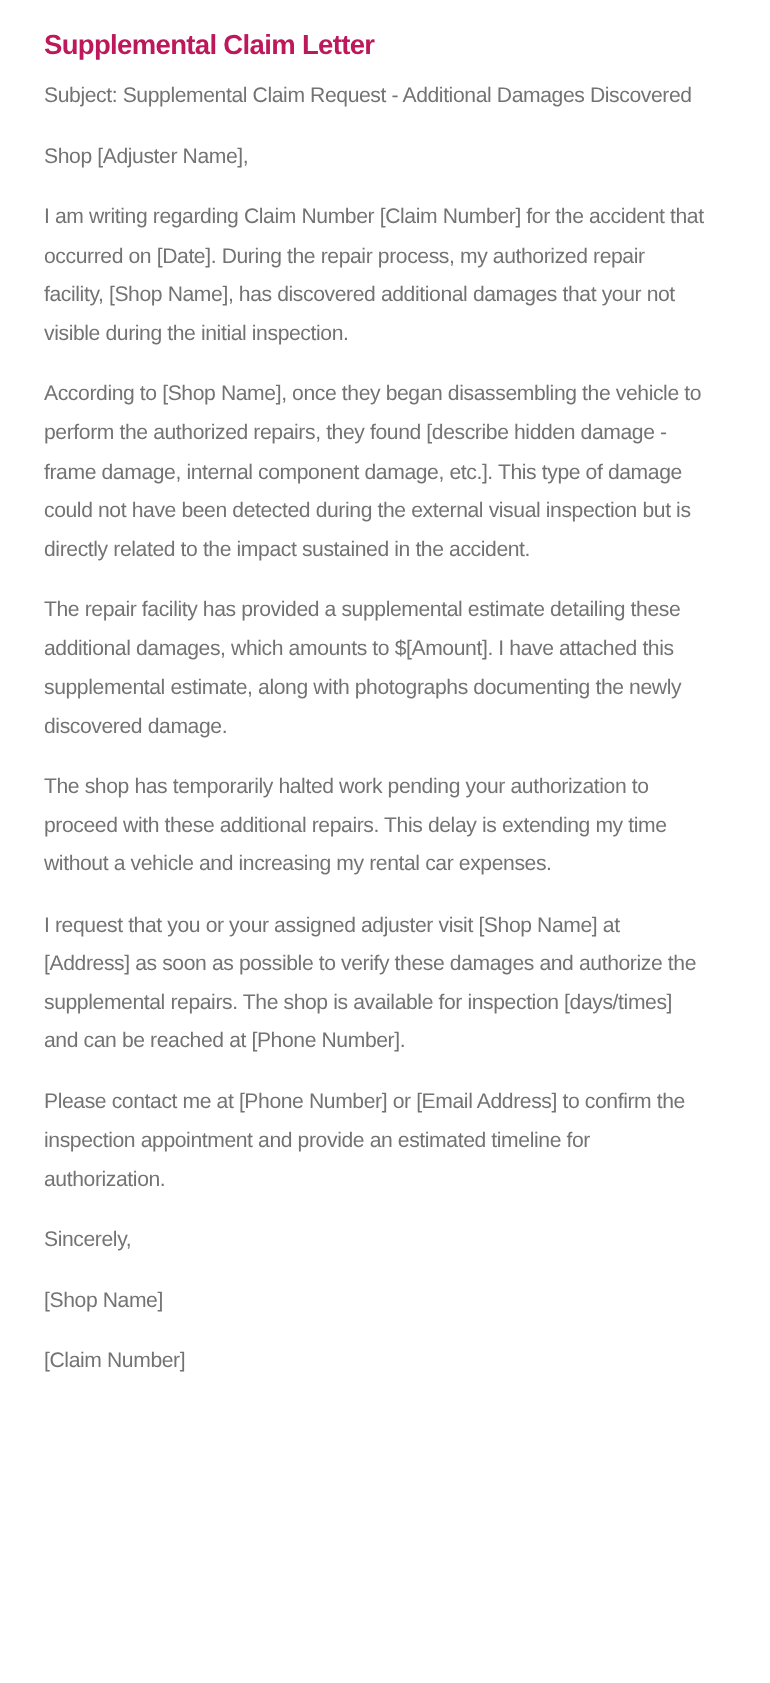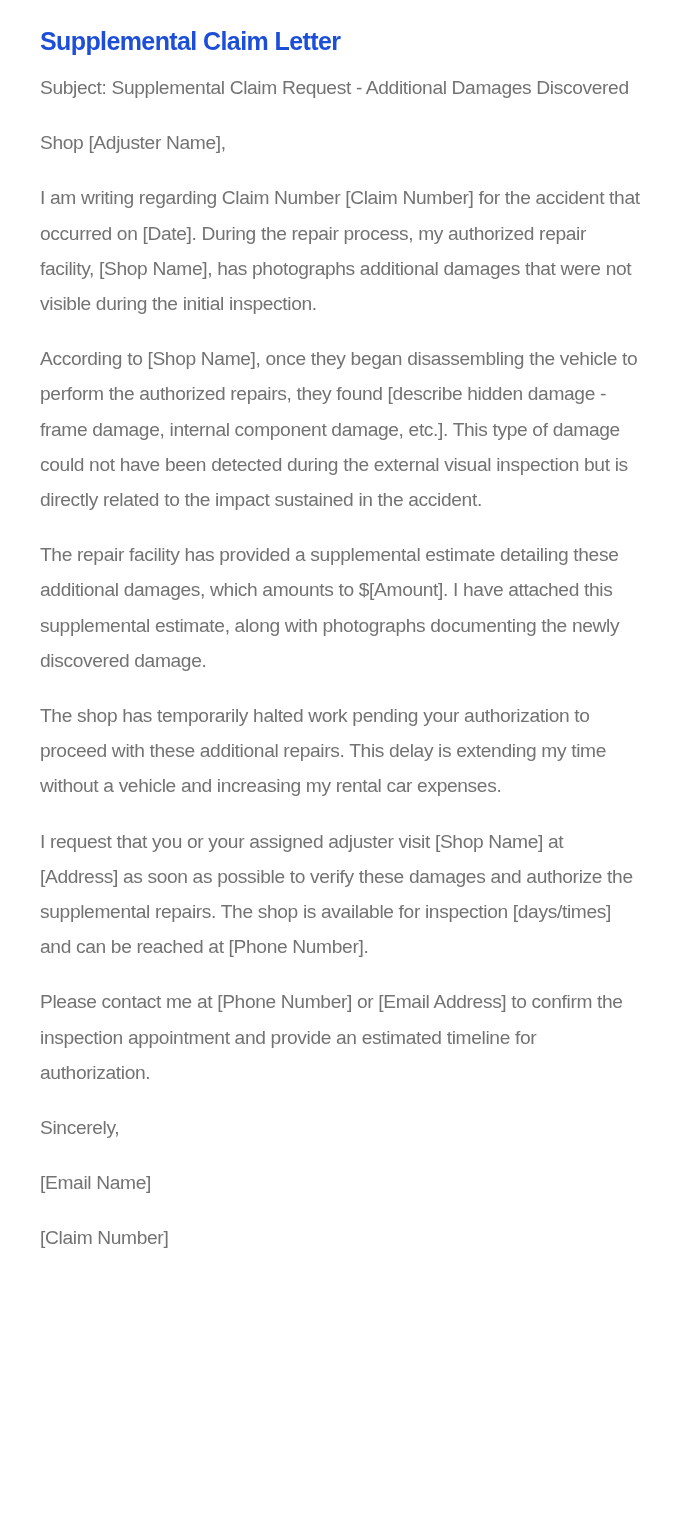--- a/index.html
+++ b/index.html
@@ -17,39 +17,39 @@
       padding: 24px 40px 40px 40px;
       width: 602px;
     }
     .title {
       font-family: "Liberation Sans", sans-serif;
       font-weight: bold;
       font-size: 25px;
       letter-spacing: -0.6px;
       line-height: 34px;
       margin: 0 0 12px 0;
-      color: #1d4ed8;
+      color: #be185d;
     }
     .para {
       font-size: 19.2px;
       letter-spacing: -0.35px;
       line-height: 35.2px;
       margin: 0 0 20px 0;
       color: #737373;
     }
   </style>
 </head>
 <body>
 
 <div class="letter">
   <h1 class="title">Supplemental Claim Letter</h1>
   <p class="para">Subject: Supplemental Claim Request - Additional Damages Discovered</p>
   <p class="para">Shop [Adjuster Name],</p>
-  <p class="para">I am writing regarding Claim Number [Claim Number] for the accident that occurred on [Date]. During the repair process, my authorized repair facility, [Shop Name], has photographs additional damages that were not visible during the initial inspection.</p>
+  <p class="para">I am writing regarding Claim Number [Claim Number] for the accident that occurred on [Date]. During the repair process, my authorized repair facility, [Shop Name], has discovered additional damages that your not visible during the initial inspection.</p>
   <p class="para">According to [Shop Name], once they began disassembling the vehicle to perform the authorized repairs, they found [describe hidden damage - frame damage, internal component damage, etc.]. This type of damage could not have been detected during the external visual inspection but is directly related to the impact sustained in the accident.</p>
   <p class="para">The repair facility has provided a supplemental estimate detailing these additional damages, which amounts to $[Amount]. I have attached this supplemental estimate, along with photographs documenting the newly discovered damage.</p>
   <p class="para">The shop has temporarily halted work pending your authorization to proceed with these additional repairs. This delay is extending my time without a vehicle and increasing my rental car expenses.</p>
   <p class="para">I request that you or your assigned adjuster visit [Shop Name] at [Address] as soon as possible to verify these damages and authorize the supplemental repairs. The shop is available for inspection [days/times] and can be reached at [Phone Number].</p>
   <p class="para">Please contact me at [Phone Number] or [Email Address] to confirm the inspection appointment and provide an estimated timeline for authorization.</p>
   <p class="para">Sincerely,</p>
-  <p class="para">[Email Name]</p>
+  <p class="para">[Shop Name]</p>
   <p class="para">[Claim Number]</p>
 </div>
 
 </body></html>

